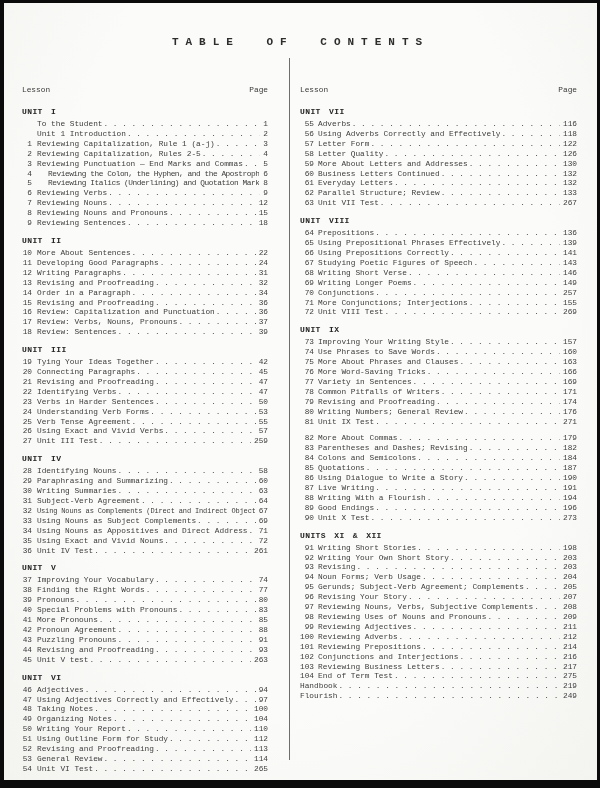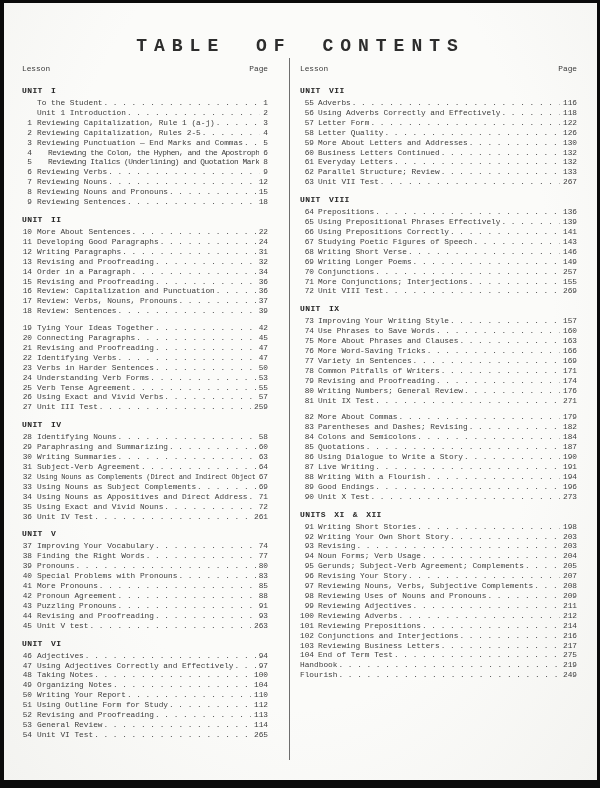--- a/index.html
+++ b/index.html
@@ -11,34 +11,34 @@
     font-family:"Liberation Mono","DejaVu Sans Mono",monospace;
   }
   .paper{
     position:absolute;
     top:3px;left:4px;right:3px;bottom:8px;
     background:radial-gradient(ellipse at 50% 40%, #fbfbf9 60%, #f3f3f0 100%);
   }
   h1.title{
     position:absolute;top:33px;left:0;right:0;
     margin:0;text-align:center;
-    font-size:18px;font-weight:bold;color:#2d2d2d;
+    font-size:11px;font-weight:bold;color:#2d2d2d;
     letter-spacing:7px;word-spacing:13px;
   }
   .divider{
     position:absolute;left:285px;top:55px;
     width:1px;height:702px;background:#6e6e6e;
   }
   .col{position:absolute;top:61px;color:#3d3d3d;}
   .col-left{left:18px;width:246px;}
   .col-right{left:296px;width:277px;}
   .col-head{
     display:flex;justify-content:space-between;
     font-size:7.8px;color:#3a3a3a;
-    margin-bottom:12px;line-height:10px;
+    margin-bottom:12px;line-height:10px;margin-top:21px;
   }
   .section{margin-top:7px;}
   .unit-head{
     font-size:8px;font-weight:bold;color:#252525;
     letter-spacing:0.4px;word-spacing:3px;
     line-height:10px;margin-bottom:3px;
   }
   .row{
     display:flex;align-items:baseline;
     font-size:7.8px;line-height:9.9px;
@@ -188,20 +188,21 @@
               <span class="pagecell">37</span>
             </div>
             <div class="row">
               <span class="num">18</span>
               <span class="titlecell">Review: Sentences</span>
               <span class="dots"> . . . . . . . . . . . . . . . . . . . . . . . . . . . . . . . . . . . . . . . . . . . . . . . . . . . . . . . . . . . . . . . . . . . . . . . . . . . . . . . .</span>
               <span class="pagecell">39</span>
             </div>
           </div>
           <div class="section">
+            <div class="unit-head">UNIT III</div>
             <div class="row">
               <span class="num">19</span>
               <span class="titlecell">Tying Your Ideas Together</span>
               <span class="dots"> . . . . . . . . . . . . . . . . . . . . . . . . . . . . . . . . . . . . . . . . . . . . . . . . . . . . . . . . . . . . . . . . . . . . . . . . . . . . . . . .</span>
               <span class="pagecell">42</span>
             </div>
             <div class="row">
               <span class="num">20</span>
               <span class="titlecell">Connecting Paragraphs</span>
               <span class="dots"> . . . . . . . . . . . . . . . . . . . . . . . . . . . . . . . . . . . . . . . . . . . . . . . . . . . . . . . . . . . . . . . . . . . . . . . . . . . . . . . .</span>

